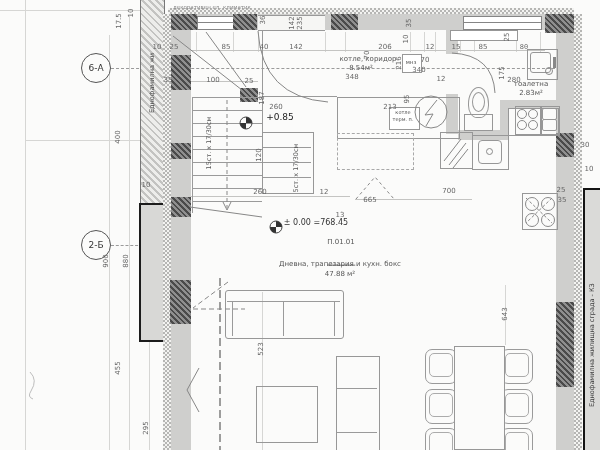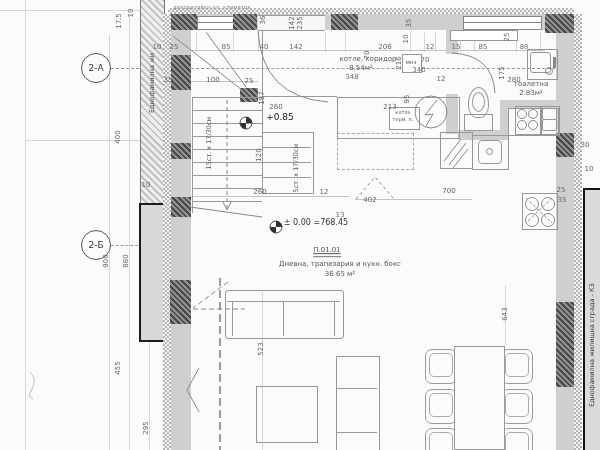--- a/index.html
+++ b/index.html
@@ -64,21 +64,21 @@
   <div class="guide v" style="left:516px;top:32px;height:20px;"></div>
   <div class="guide v" style="left:540px;top:32px;height:20px;"></div>
   <div class="dimline" style="left:150px;top:50px;width:395px;"></div>
   <div class="dimline" style="left:152px;top:81px;width:106px;"></div>
   <div class="dimline" style="left:170px;top:196px;width:180px;"></div>
   <div class="dimline" style="left:355px;top:199px;width:117px;"></div>
 
   <div class="axis-line" style="left:111px;top:68px;width:449px;"></div>
   <div class="axis-line" style="left:111px;top:245px;width:56px;"></div>
   <div class="axis-circle" style="left:81px;top:53px;">
-    <span>2-А</span>
+    <span>6-А</span>
   </div>
   <div class="axis-circle" style="left:81px;top:230px;">
     <span>2-Б</span>
   </div>
 
   <div class="fence" style="left:140px;top:0;width:23px;height:203px;"></div>
   <div style="position:absolute;left:139px;top:203px;width:24px;height:135px;background:#d8d8d6;border:2px solid #1c1c1c;z-index:1;"></div>
   <div class="vtext" style="left:141px;top:8px;width:21px;height:150px;">Еднофамилна жи</div>
 
   <div class="dots" style="left:168px;top:8px;width:406px;height:6px;"></div>
@@ -208,23 +208,23 @@
       <path d="M276,227 L276,233 A6,6 0 0 1 270,227 Z" fill="#333" stroke="none"></path>
     </g>
     <path stroke="#bdbdbd" d="M30,372 Q38,380 31,391 Q27,397 33,399"></path>
   </svg>
 
   <div class="lbl" style="left:173px;top:4px;transform:none;font-size:5.5px;color:#8a8a8a;">декоративен ел. климатик</div>
   <div class="lbl" style="left:368px;top:60px;">котле, коридор</div>
   <div class="lbl" style="left:361px;top:69px;">8.54м²</div>
   <div class="lbl" style="left:531px;top:85px;">тоалетна</div>
   <div class="lbl" style="left:531px;top:94px;">2.83м²</div>
-  <div class="lbl" style="left:327px;top:252px;border-bottom:1px solid #777;padding-bottom:1px;text-decoration:underline;">П.01.01</div>
+  <div class="lbl" style="left:341px;top:252px;border-bottom:1px solid #777;padding-bottom:18px;">П.01.01</div>
   <div class="lbl" style="left:340px;top:265px;">Дневна, трапезария и кухн. бокс</div>
-  <div class="lbl" style="left:340px;top:275px;">36.65 м²</div>
+  <div class="lbl" style="left:340px;top:275px;">47.88 м²</div>
   <div class="lbl" style="left:280px;top:118px;font-size:9px;color:#222;">+0.85</div>
   <div class="lbl" style="left:316px;top:223px;font-size:8px;color:#333;">± 0.00 =768.45</div>
   <div class="lbl rot" style="left:210px;top:143px;font-size:6.5px;">15ст. х 17/30см</div>
   <div class="lbl rot" style="left:297px;top:168px;font-size:6.5px;">5ст. х 17/30см</div>
   <div class="lbl" style="left:403px;top:113px;font-size:5px;">котле</div>
   <div class="lbl" style="left:403px;top:120px;font-size:5px;">терм. п.</div>
   <div class="lbl" style="left:411px;top:62px;font-size:5.5px;">мнз</div>
 
   <div>
       <span class="dim rot" style="left: 119px; top: 21px;">17.5</span>
@@ -258,21 +258,21 @@
       <span class="dim rot" style="left: 262px; top: 98px;">187</span>
       <span class="dim" style="left: 276px; top: 107px;">260</span>
       <span class="dim" style="left: 352px; top: 77px;">348</span>
       <span class="dim" style="left: 390px; top: 107px;">213</span>
       <span class="dim rot" style="left: 407px; top: 99px;">95</span>
       <span class="dim rot" style="left: 259px; top: 155px;">120</span>
       <span class="dim" style="left: 260px; top: 192px;">260</span>
       <span class="dim" style="left: 324px; top: 192px;">12</span>
       <span class="dim" style="left: 340px; top: 192px; margin-top: 23px;">13</span>
       <span class="dim" style="left: 449px; top: 191px;">700</span>
-      <span class="dim" style="left: 370px; top: 200px;">402</span>
+      <span class="dim" style="left: 370px; top: 200px;">665</span>
       <span class="dim rot" style="left: 118px; top: 137px;">400</span>
       <span class="dim" style="left: 146px; top: 185px;">10</span>
       <span class="dim rot" style="left: 106px; top: 261px;">900</span>
       <span class="dim rot" style="left: 126px; top: 261px;">880</span>
       <span class="dim rot" style="left: 118px; top: 368px;">455</span>
       <span class="dim rot" style="left: 146px; top: 428px;">295</span>
       <span class="dim rot" style="left: 261px; top: 349px;">523</span>
       <span class="dim rot" style="left: 505px; top: 314px;">643</span>
       <span class="dim" style="left: 585px; top: 145px;">30</span>
       <span class="dim" style="left: 589px; top: 169px;">10</span>

